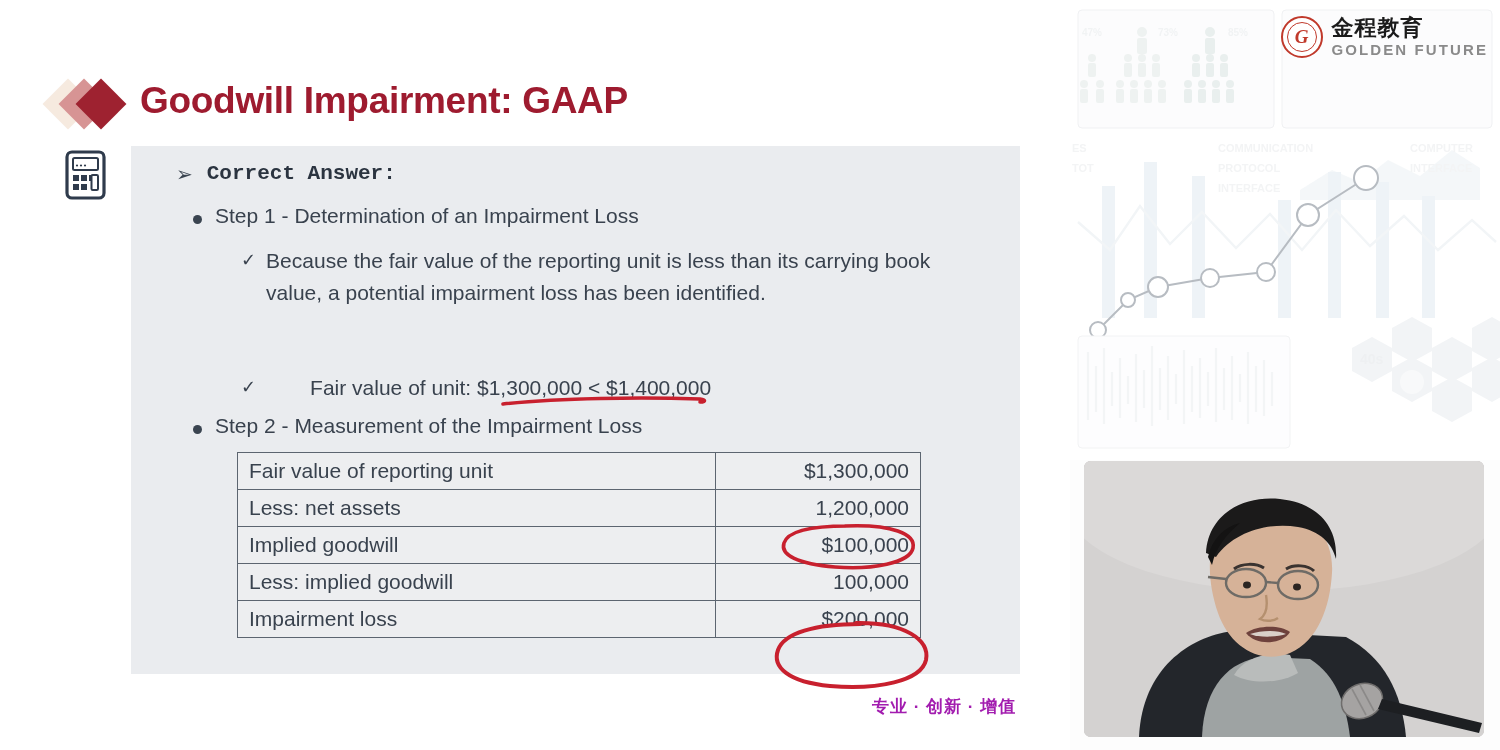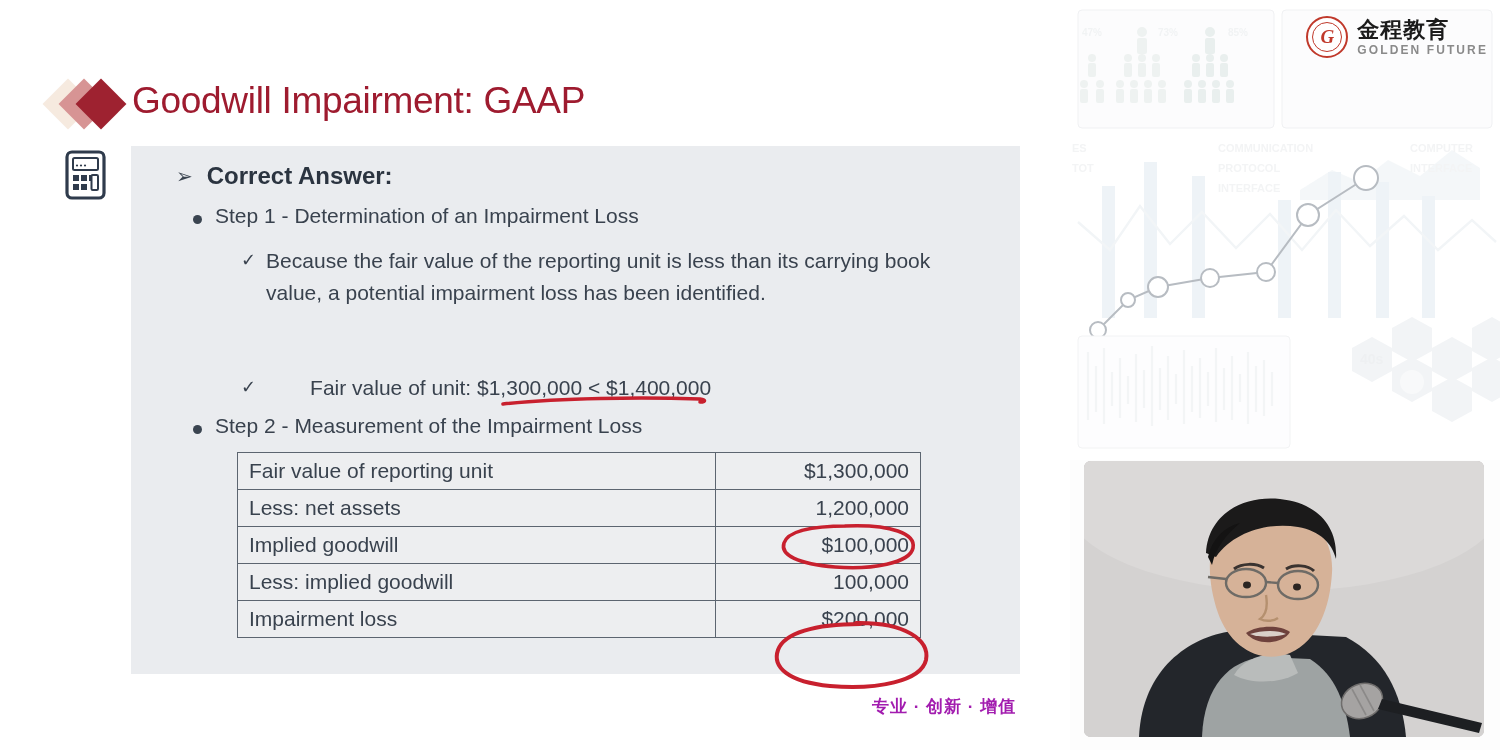--- a/index.html
+++ b/index.html
@@ -14,38 +14,38 @@
   .slide{position:absolute;left:0;top:0;width:1070px;height:750px;background:#fff;overflow:hidden;}
 
   
   .diamond-logo{position:absolute;left:50px;top:78px;width:78px;height:52px;}
   .dmd{position:absolute;width:36px;height:36px;transform:rotate(45deg);top:8px;}
   .dmd.d1{left:0px;background:#f6eadf;}
   .dmd.d2{left:16px;background:#d79494;}
   .dmd.d3{left:33px;background:#9e2230;}
 
   .slide-title{
-    position:absolute;left:132px;top:80px;
-    font-size:37px;font-weight:normal;color:#9e1b2f;letter-spacing:-0.3px;
+    position:absolute;left:140px;top:80px;
+    font-size:37px;font-weight:bold;color:#9e1b2f;letter-spacing:-0.3px;
     white-space:nowrap;
   }
 
   
   .calc-icon{position:absolute;left:65px;top:150px;width:41px;height:50px;}
   .calc-icon svg{display:block;}
 
   
   .panel{
     position:absolute;left:131px;top:146px;width:889px;height:528px;
     background:#eaecef;
   }
 
   .row-answer{position:absolute;left:45px;top:16px;display:flex;align-items:center;gap:14px;}
   .arrow-bullet{color:#3a4450;font-size:20px;line-height:1;}
-  .answer-text{font-size:24px;font-weight:bold;color:#2b3440;}
+  .answer-text{font-size:21px;font-weight:bold;color:#2b3440;font-family:Liberation Mono, monospace;}
 
   .step{position:absolute;display:flex;align-items:flex-start;gap:13px;}
   .step1{left:62px;top:58px;}
   .step2{left:62px;top:268px;}
   .dot-bullet{
     width:9px;height:9px;border-radius:50%;background:#3a4450;margin-top:11px;flex:none;
   }
   .step-text{font-size:21px;color:#39424e;white-space:nowrap;}
 
   .check-item{position:absolute;display:flex;align-items:flex-start;gap:10px;}
@@ -89,21 +89,21 @@
     border-radius:50%;border:1.5px solid #c0392b;
   }
   .seal-g{
     position:absolute;left:0;top:0;width:100%;height:100%;
     display:flex;align-items:center;justify-content:center;
     font-family:"Liberation Serif","DejaVu Serif",serif;
     font-style:italic;font-weight:bold;font-size:19px;color:#c0392b;
   }
   .brand-txt{display:flex;flex-direction:column;line-height:1;}
   .brand-cn{font-size:22px;font-weight:bold;color:#1b1b1b;letter-spacing:1px;}
-  .brand-en{font-size:12px;font-weight:bold;color:#8a8a8a;letter-spacing:2.1px;margin-top:3px;}
+  .brand-en{font-size:15px;font-weight:bold;color:#8a8a8a;letter-spacing:2.1px;margin-top:3px;}
 
   
   .cam{
     position:absolute;left:14px;top:461px;width:400px;height:276px;
     border-radius:7px;overflow:hidden;background:#cfcdcb;
   }
   .cam svg{display:block;}
 </style>
 </head>
 <body>

